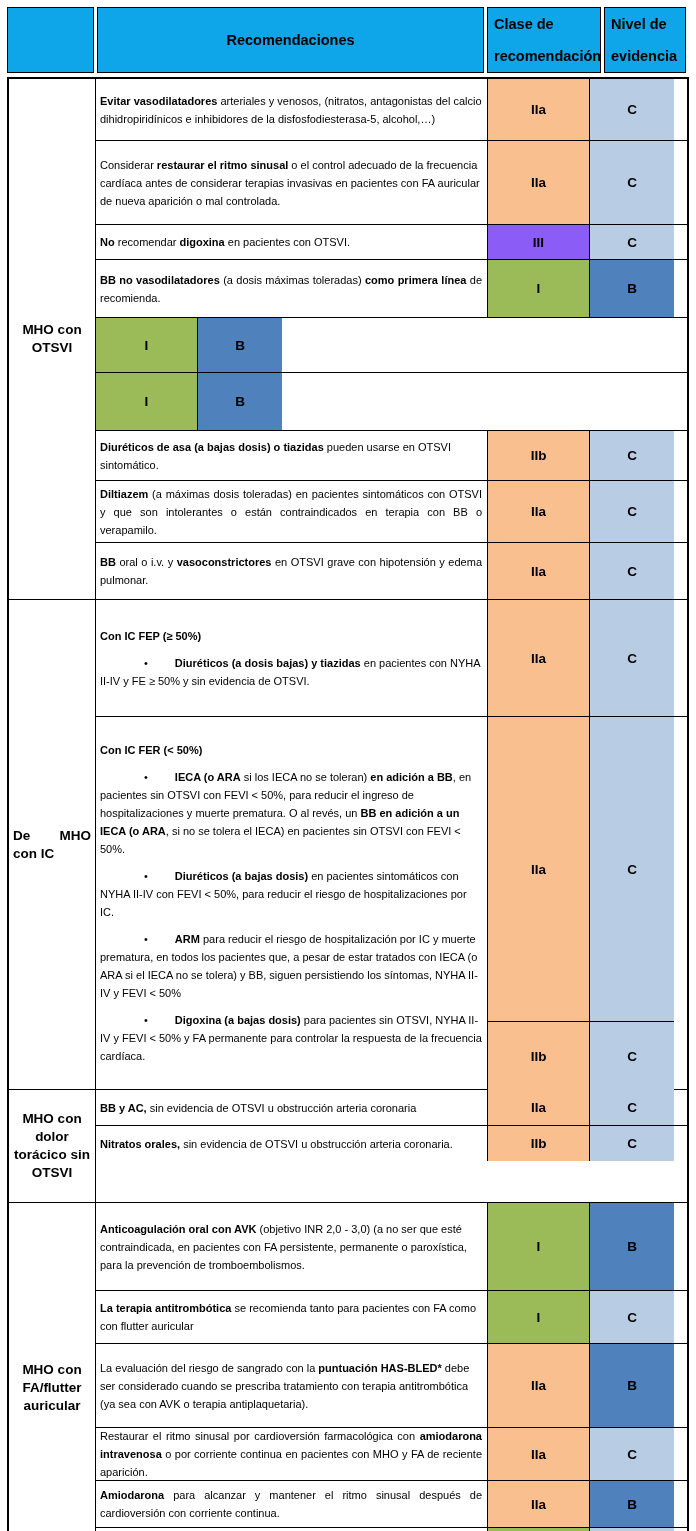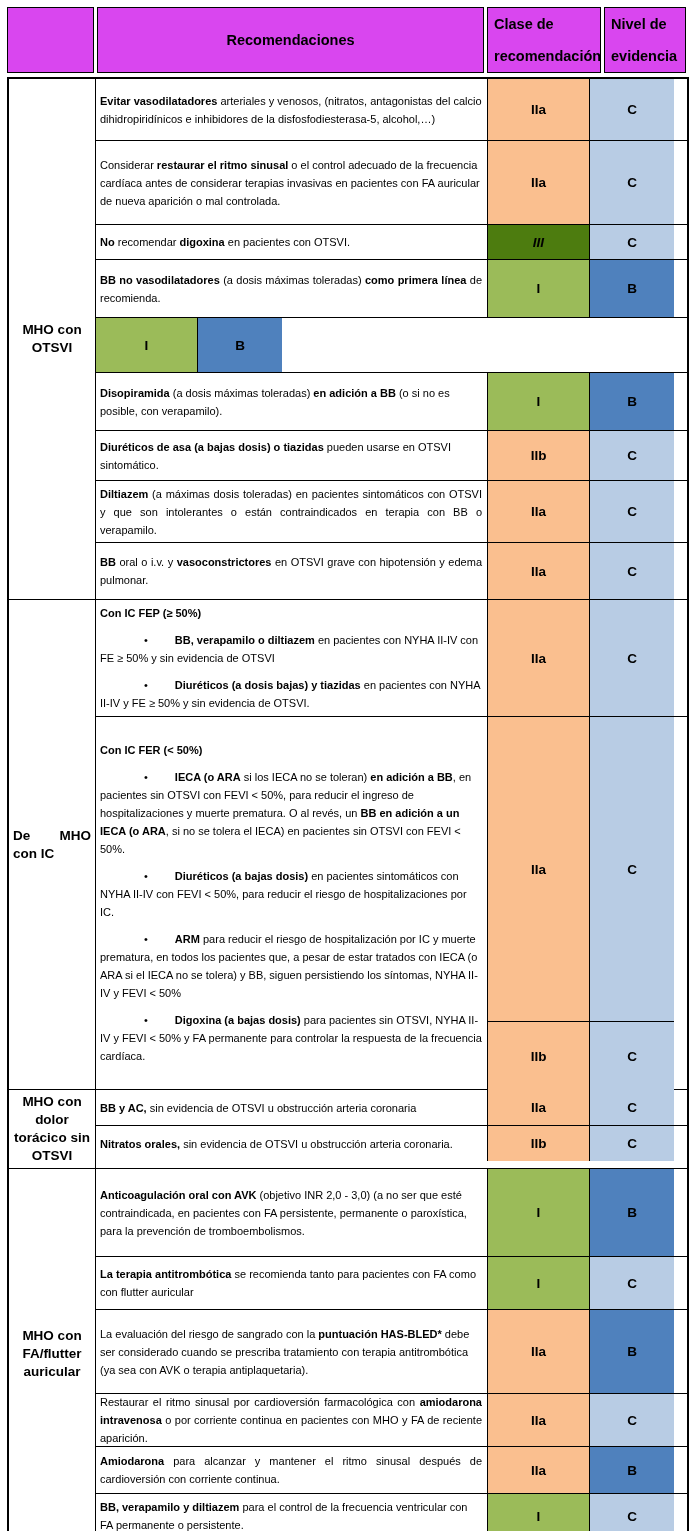--- a/index.html
+++ b/index.html
@@ -1,33 +1,33 @@
 <!DOCTYPE html>
 <html><head>
 <meta charset="utf-8">
 <style>
   html,body{margin:0;padding:0;background:#fff;}
   .page{width:696px;height:1531px;background:#fff;box-sizing:border-box;padding:7px 6px 4px 7px;
         font-family:"Liberation Sans",sans-serif;color:#000;}
   .tablewrap{width:682px;}
   
   .thead{display:flex;column-gap:3px;height:66px;margin-bottom:4px;}
-  .th{background:#d946ef;border:1px solid #000;box-sizing:border-box;
+  .th{background:#0ea5e9;border:1px solid #000;box-sizing:border-box;
       font-weight:bold;font-size:14.5px;display:flex;align-items:center;line-height:32px;}
   .th.c1{width:87px;}
   .th.c2{width:387px;justify-content:center;text-align:center;}
   .th.c3{width:114px;padding-left:6px;}
   .th.c4{width:82px;padding-left:6px;}
   
   .tbody{border:2px solid #000;box-sizing:border-box;width:682px;}
   .grp{display:flex;}
   .grp + .grp{border-top:1px solid #000;}
   .grp-label{width:87px;box-sizing:border-box;border-right:1px solid #000;
              display:flex;align-items:center;font-weight:bold;font-size:13.5px;
-             line-height:18px;padding:3px 4px;}
+             line-height:18px;padding:20px 4px;}
   .grp-label.center{justify-content:center;text-align:center;}
   .grp-label.left{text-align:center;}
   .grp-label.justify span{text-align:justify;}
   .grp-label span{display:block;width:100%;}
   .grp-rows{flex:1;display:flex;flex-direction:column;}
   .row{display:flex;box-sizing:border-box;}
   .row + .row{border-top:1px solid #000;}
   .cell-text{width:392px;box-sizing:border-box;border-right:1px solid #000;
              font-size:11px;line-height:18px;padding:2px 5px 2px 4px;
              display:flex;flex-direction:column;justify-content:center;overflow:hidden;}
@@ -82,21 +82,21 @@
               </div>
               <div class="cell-nivel">
                 <div class="badge" style="background: rgb(184, 204, 228);">C</div>
               </div>
             </div>
             <div class="row" style="height: 35px;">
               <div class="cell-text">
                 <div class="blk"><b>No</b><span> recomendar </span><b>digoxina</b><span> en pacientes con OTSVI.</span></div>
               </div>
               <div class="cell-clase">
-                <div class="badge" style="background: #4d7c0f; font-style: italic;">III</div>
+                <div class="badge" style="background: #8b5cf6;">III</div>
               </div>
               <div class="cell-nivel">
                 <div class="badge" style="background: rgb(184, 204, 228);">C</div>
               </div>
             </div>
             <div class="row" style="height: 58px;">
               <div class="cell-text just">
                 <div class="blk"><b>BB no vasodilatadores</b><span> (a dosis máximas toleradas) </span><b>como primera línea</b><span> de recomienda.</span></div>
               </div>
               <div class="cell-clase">
@@ -108,23 +108,20 @@
             </div>
             <div class="row" style="height: 55px;">
               <div class="cell-clase">
                 <div class="badge" style="background: rgb(155, 187, 89);">I</div>
               </div>
               <div class="cell-nivel">
                 <div class="badge" style="background: rgb(79, 129, 189);">B</div>
               </div>
             </div>
             <div class="row" style="height: 58px;">
-              <div class="cell-text">
-                <div class="blk"><b>Disopiramida</b><span> (a dosis máximas toleradas) </span><b>en adición a BB</b><span> (o si no es posible, con verapamilo).</span></div>
-              </div>
               <div class="cell-clase">
                 <div class="badge" style="background: rgb(155, 187, 89);">I</div>
               </div>
               <div class="cell-nivel">
                 <div class="badge" style="background: rgb(79, 129, 189);">B</div>
               </div>
             </div>
             <div class="row" style="height: 50px;">
               <div class="cell-text">
                 <div class="blk"><b>Diuréticos de asa (a bajas dosis) o tiazidas</b><span> pueden usarse en OTSVI sintomático.</span></div>
@@ -161,21 +158,20 @@
           </div>
         </div>
         <div class="grp">
           <div class="grp-label justify">
             <span style="text-align: justify;">De MHO con IC</span>
           </div>
           <div class="grp-rows">
             <div class="row" style="height: 116px;">
               <div class="cell-text">
                 <div class="blk"><b>Con IC FEP (≥ 50%)</b></div>
-                <div class="blk bullet"><span class="blt">•</span><span class="bltgap"></span><b>BB, verapamilo o diltiazem</b><span> en pacientes con NYHA II-IV con FE ≥ 50% y sin evidencia de OTSVI</span></div>
                 <div class="blk bullet"><span class="blt">•</span><span class="bltgap"></span><b>Diuréticos (a dosis bajas) y tiazidas</b><span> en pacientes con NYHA II-IV y FE ≥ 50% y sin evidencia de OTSVI.</span></div>
               </div>
               <div class="cell-clase">
                 <div class="badge" style="background: rgb(250, 191, 143);">IIa</div>
               </div>
               <div class="cell-nivel">
                 <div class="badge" style="background: rgb(184, 204, 228);">C</div>
               </div>
             </div>
             <div class="row" style="height: 373px;">

